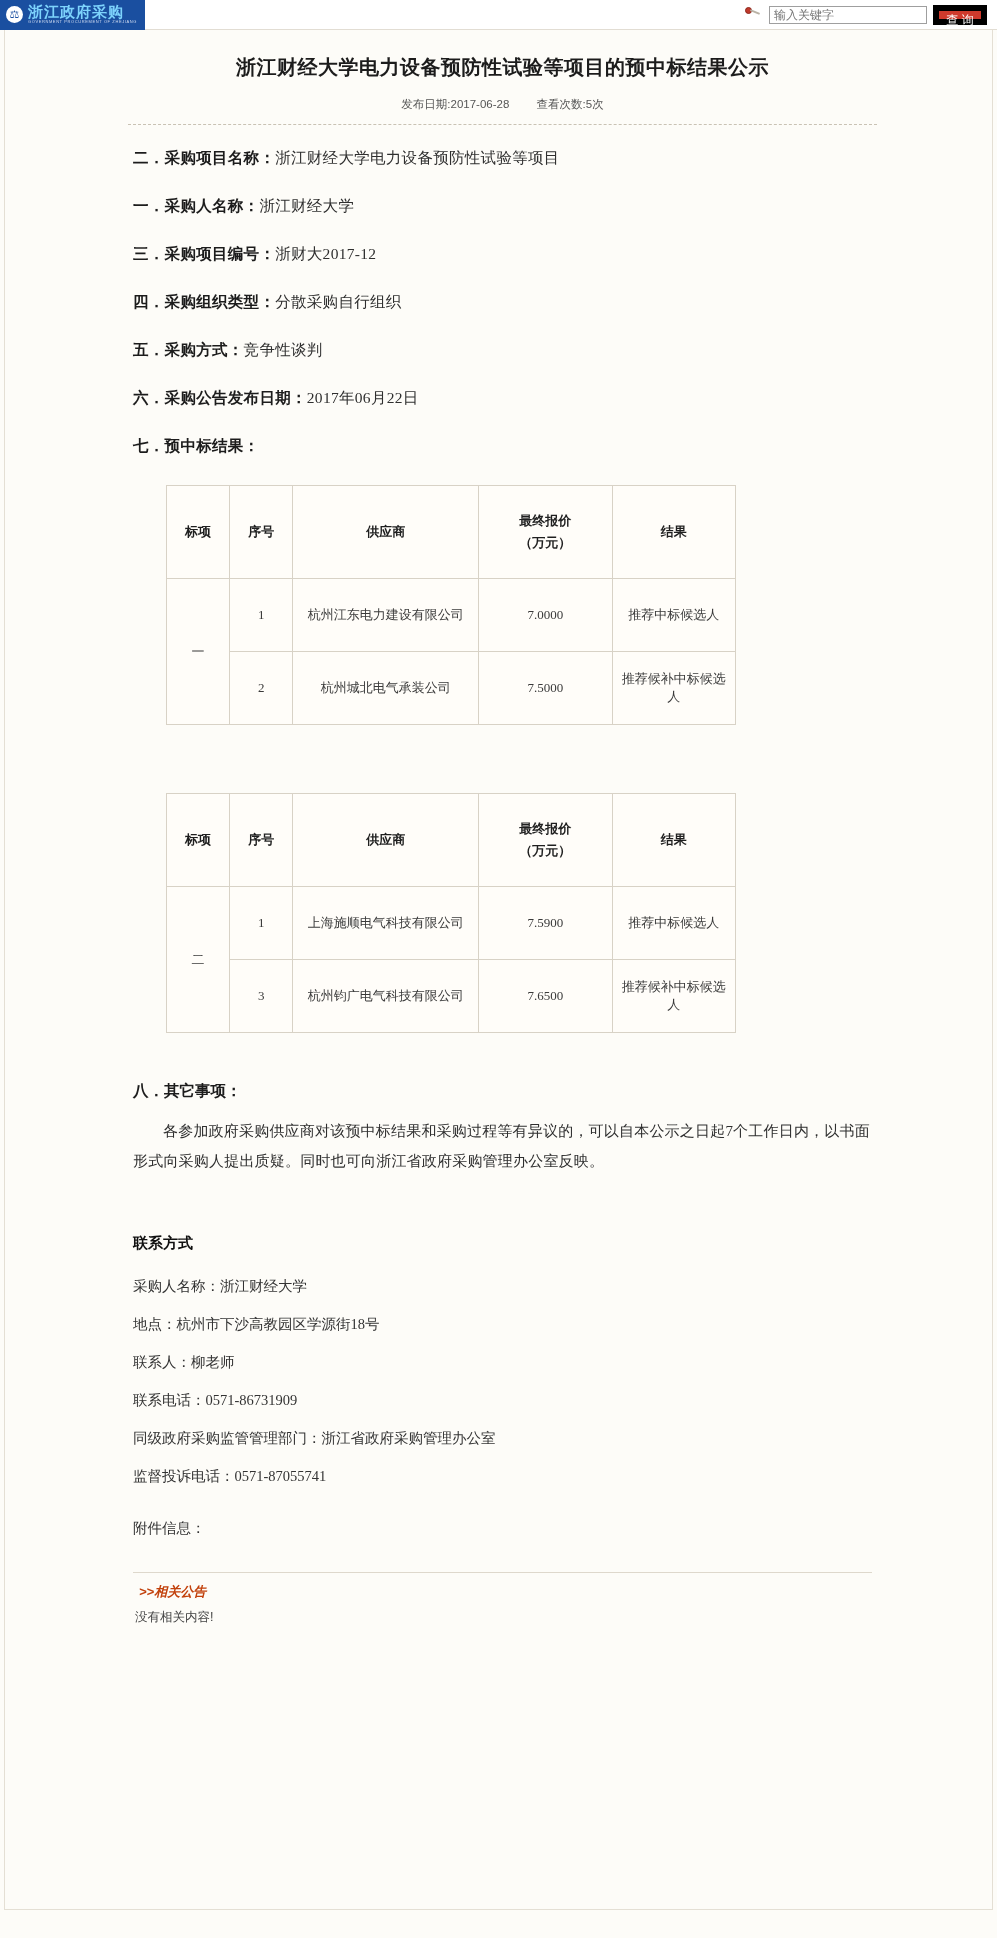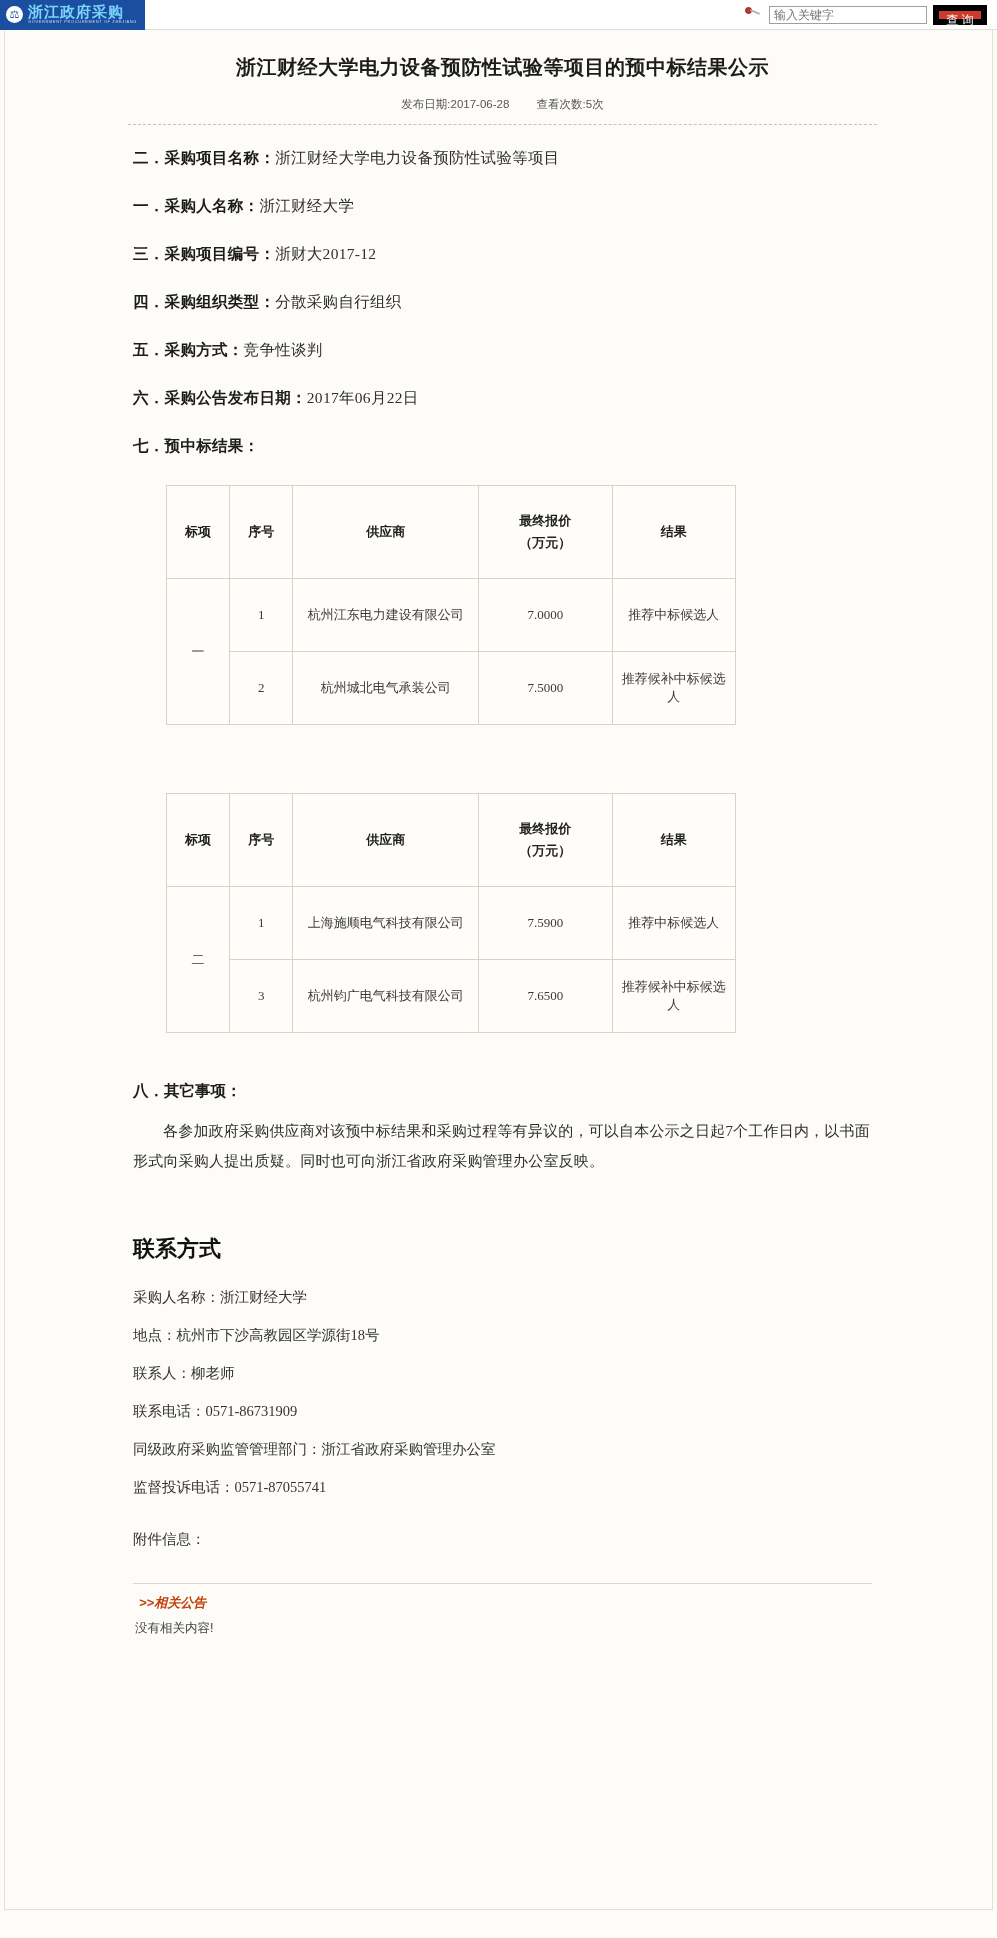--- a/index.html
+++ b/index.html
@@ -201,21 +201,21 @@
     margin: 48px 0 14px 0;
   }
   .note-body {
     font-size: 15px;
     line-height: 30px;
     text-indent: 30px;
     color: #2f2f2f;
     letter-spacing: .2px;
   }
   .contact-head {
-    font-size: 22px;
+    font-size: 15px;
     font-weight: bold;
     color: #111;
     margin: 58px 0 14px 0;
   }
   .contact-line {
     font-size: 14.5px;
     line-height: 38px;
     color: #333;
   }
   .attach {

